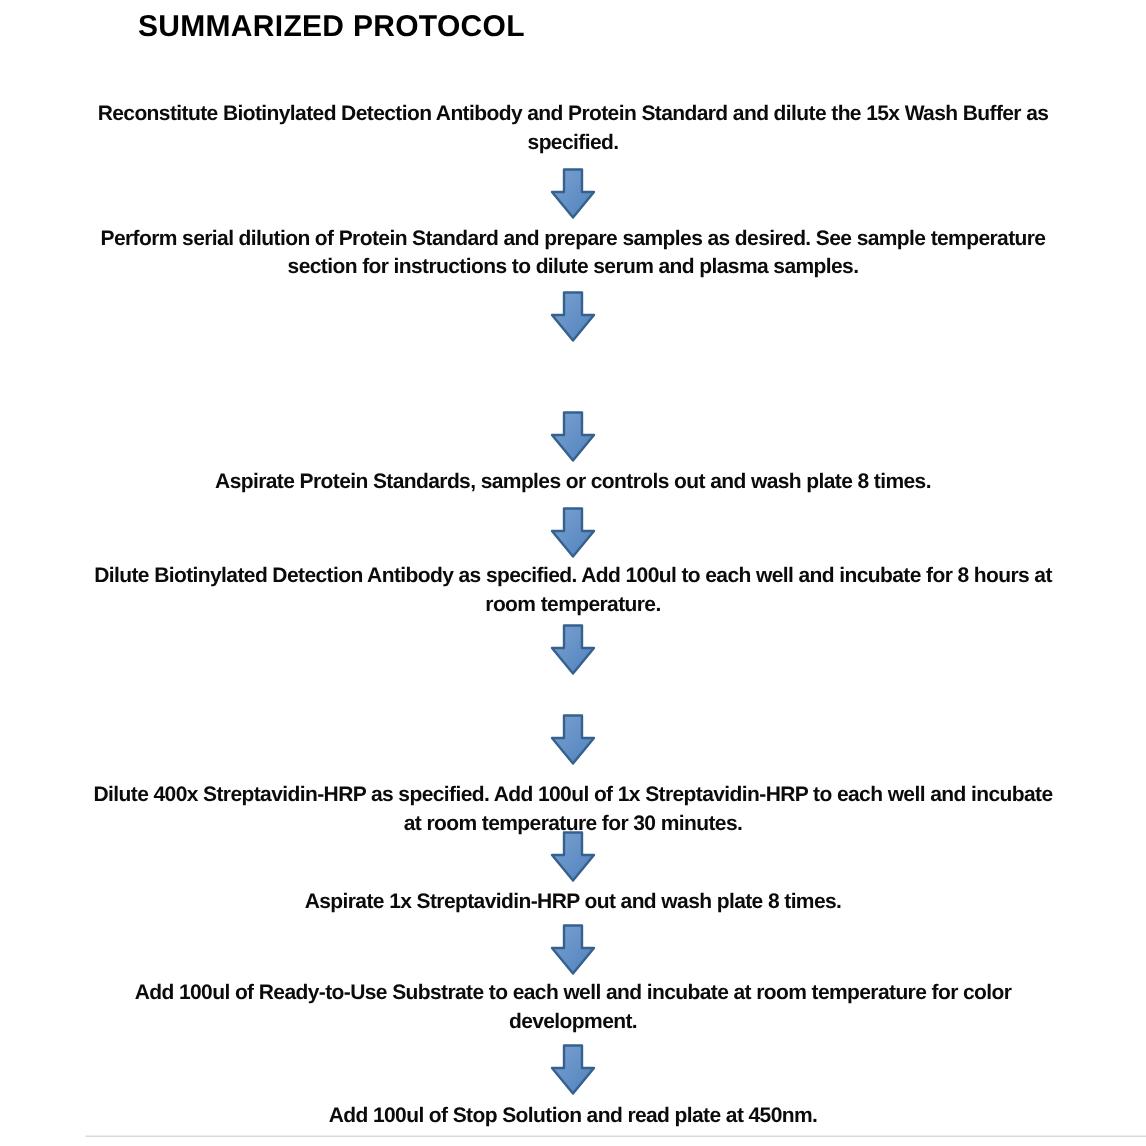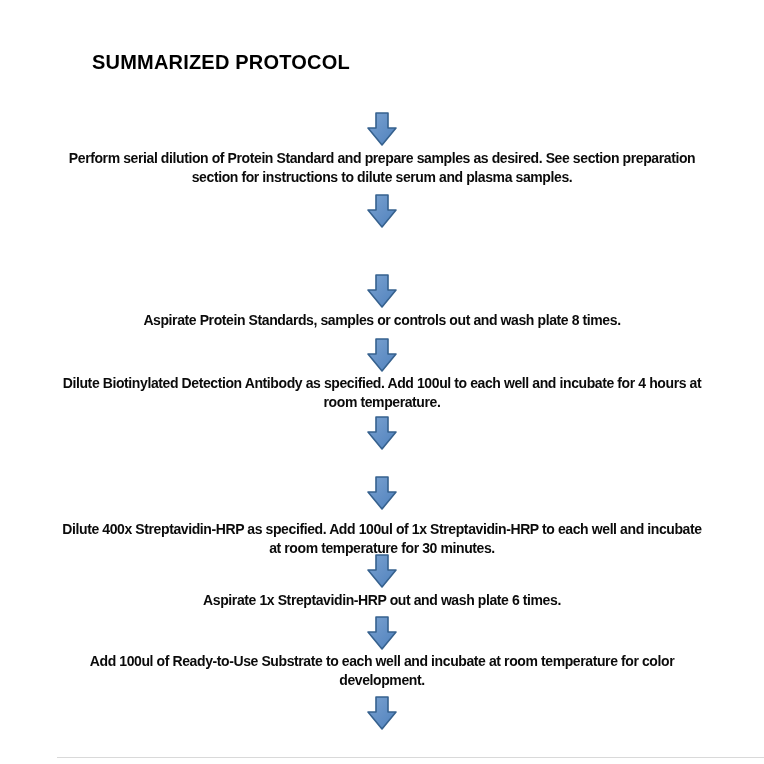--- a/index.html
+++ b/index.html
@@ -23,21 +23,20 @@
   }
   .title {
     position: absolute;
     left: 92px;
     top: 7px;
     font-size: 20px;
     font-weight: 700;
     letter-spacing: 0.2px;
     color: #000;
     white-space: nowrap;
-    margin-top: 44px;
   }
   .step {
     position: absolute;
     left: 50%;
     transform: translateX(-50%);
     width: 648px;
     text-align: center;
     font-size: 14px;
     font-weight: 700;
     letter-spacing: -0.4px;
@@ -79,28 +78,29 @@
     <defs>
       <linearGradient id="arrowGrad" x1="0" y1="0" x2="1" y2="1">
         <stop class="g1" offset="0"></stop>
         <stop class="g2" offset="1"></stop>
       </linearGradient>
     </defs>
   </svg>
 
   <h1 class="title">SUMMARIZED PROTOCOL</h1>
 
+  <div class="step" style="top:66px">Reconstitute Biotinylated Detection Antibody and Protein Standard and dilute the 15x Wash Buffer as specified.</div>
 
   <div class="arrow" style="top:112px">
     <svg width="30" height="34" viewBox="0 0 30 34">
         <polygon points="9,1 21,1 21,16 29,16 15,33 1,16 9,16"></polygon>
       </svg>
   </div>
 
-  <div class="step" style="top:149px">Perform serial dilution of Protein Standard and prepare samples as desired. See section preparation section for instructions to dilute serum and plasma samples.</div>
+  <div class="step" style="top:149px">Perform serial dilution of Protein Standard and prepare samples as desired. See sample temperature section for instructions to dilute serum and plasma samples.</div>
 
   <div class="arrow" style="top:194px">
     <svg width="30" height="34" viewBox="0 0 30 34">
         <polygon points="9,1 21,1 21,16 29,16 15,33 1,16 9,16"></polygon>
       </svg>
   </div>
 
 
   <div class="arrow" style="top:274px">
     <svg width="30" height="34" viewBox="0 0 30 34">
@@ -109,21 +109,21 @@
   </div>
 
   <div class="step" style="top:311px">Aspirate Protein Standards, samples or controls out and wash plate 8 times.</div>
 
   <div class="arrow" style="top:338px">
     <svg width="30" height="34" viewBox="0 0 30 34">
         <polygon points="9,1 21,1 21,16 29,16 15,33 1,16 9,16"></polygon>
       </svg>
   </div>
 
-  <div class="step" style="top:374px">Dilute Biotinylated Detection Antibody as specified. Add 100ul to each well and incubate for 4 hours at room temperature.</div>
+  <div class="step" style="top:374px">Dilute Biotinylated Detection Antibody as specified. Add 100ul to each well and incubate for 8 hours at room temperature.</div>
 
   <div class="arrow" style="top:416px">
     <svg width="30" height="34" viewBox="0 0 30 34">
         <polygon points="9,1 21,1 21,16 29,16 15,33 1,16 9,16"></polygon>
       </svg>
   </div>
 
 
   <div class="arrow" style="top:476px">
     <svg width="30" height="34" viewBox="0 0 30 34">
@@ -132,32 +132,33 @@
   </div>
 
   <div class="step" style="top:520px">Dilute 400x Streptavidin-HRP as specified. Add 100ul of 1x Streptavidin-HRP to each well and incubate at room temperature for 30 minutes.</div>
 
   <div class="arrow" style="top:554px">
     <svg width="30" height="34" viewBox="0 0 30 34">
         <polygon points="9,1 21,1 21,16 29,16 15,33 1,16 9,16"></polygon>
       </svg>
   </div>
 
-  <div class="step" style="top:591px">Aspirate 1x Streptavidin-HRP out and wash plate 6 times.</div>
+  <div class="step" style="top:591px">Aspirate 1x Streptavidin-HRP out and wash plate 8 times.</div>
 
   <div class="arrow" style="top:616px">
     <svg width="30" height="34" viewBox="0 0 30 34">
         <polygon points="9,1 21,1 21,16 29,16 15,33 1,16 9,16"></polygon>
       </svg>
   </div>
 
   <div class="step" style="top:652px">Add 100ul of Ready-to-Use Substrate to each well and incubate at room temperature for color development.</div>
 
   <div class="arrow" style="top:696px">
     <svg width="30" height="34" viewBox="0 0 30 34">
         <polygon points="9,1 21,1 21,16 29,16 15,33 1,16 9,16"></polygon>
       </svg>
   </div>
 
+  <div class="step" style="top:734px">Add 100ul of Stop Solution and read plate at 450nm.</div>
 
   <div class="divider"></div>
 
 </div>
 
 </body></html>

